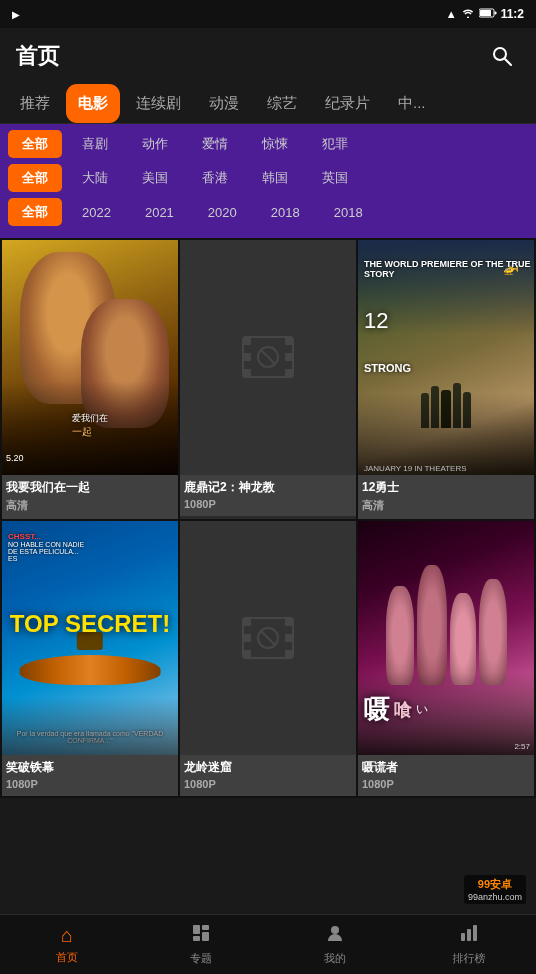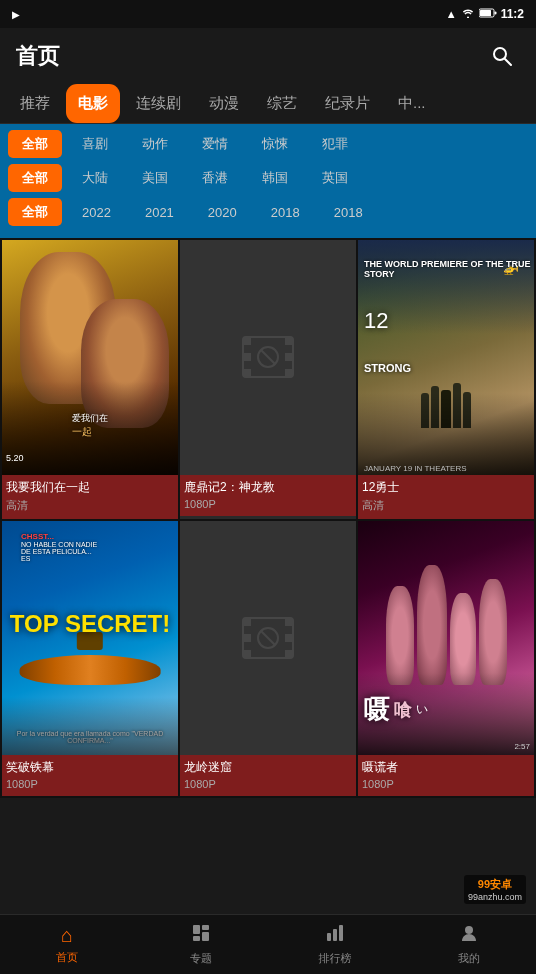--- a/index.html
+++ b/index.html
@@ -71,21 +71,21 @@
     }
     .nav-tab.active {
       color: #fff;
       background: #f60;
       border-radius: 11px;
       font-weight: bold;
     }
 
     
     .filter-section {
-      background: #0369a1;
+      background: #4c1d95;
       padding: 6px 8px;
     }
     .filter-row {
       display: flex;
       align-items: center;
       gap: 6px;
       margin-bottom: 6px;
       overflow-x: auto;
       scrollbar-width: none;
     }
@@ -127,21 +127,22 @@
       overflow: hidden;
       display: flex;
       align-items: center;
       justify-content: center;
     }
     .movie-poster.placeholder {
       background: #333;
     }
     .movie-info {
       padding: 4px 4px 6px;
-      background: #7f1d1d;
+      background: #404040;
+      font-weight: bold;
     }
     .movie-title {
       font-size: 12px;
       color: #fff;
       white-space: nowrap;
       overflow: hidden;
       text-overflow: ellipsis;
     }
     .movie-quality {
       font-size: 11px;
@@ -377,21 +378,21 @@
       </div>
     </div>
 
     <div class="movie-card">
       <div class="movie-poster topsecret-poster">
         <div style="position:absolute;inset:0;background:linear-gradient(160deg,#004a90 0%,#0060b0 30%,#0090d0 60%,#50b0e0 80%,#90d0f0 100%);"></div>
 
         <div style="position:absolute;bottom:30%;left:50%;transform:translateX(-50%);width:80%;height:30px;background:linear-gradient(to right,#804000,#c06000,#e08020,#c06000,#804000);border-radius:50% 50% 40% 40%;"></div>
         <div style="position:absolute;bottom:45%;left:50%;transform:translateX(-50%);width:15%;height:18px;background:#604000;border-radius:3px;"></div>
 
-        <div style="position:absolute;top:5%;left:19px;right:6px;">
+        <div style="position:absolute;top:5%;left:6px;right:6px;">
           <div style="color:#ff4040;font-size:8px;font-weight:bold;text-shadow:0 0 3px #000;">CHSST...</div>
           <div style="color:#fff;font-size:7px;text-shadow:0 0 3px #000;">NO HABLE CON NADIE<br>DE ESTA PELICULA...<br>ES</div>
         </div>
         <div style="position:absolute;top:38%;left:50%;transform:translateX(-50%);color:#ffe000;font-size:24px;font-weight:900;text-shadow:0 0 8px #000;white-space:nowrap;text-align:center;">TOP SECRET!</div>
         <div style="position:absolute;bottom:5%;left:6px;right:6px;color:#fff;font-size:7px;text-shadow:0 0 3px #000;text-align:center;">Por la verdad que era llamada como "VERDAD CONFIRMA..."</div>
         <div style="position:absolute;bottom:0;left:0;right:0;height:25%;background:linear-gradient(to top,rgba(0,0,0,0.6) 0%,transparent 100%);"></div>
       </div>
       <div class="movie-info">
         <div class="movie-title">笑破铁幕</div>
         <div class="movie-quality fhd">1080P</div>
@@ -466,29 +467,29 @@
         <rect x="11" y="2" width="7" height="5" rx="1"></rect>
         <rect x="11" y="9" width="7" height="9" rx="1"></rect>
         <rect x="2" y="13" width="7" height="5" rx="1"></rect>
       </svg>
     </span>
     <span class="bottom-nav-label">专题</span>
   </div>
   <div class="bottom-nav-item">
     <span class="bottom-nav-icon" style="color:#888;">
       <svg width="20" height="20" viewBox="0 0 20 20" fill="#888">
+        <circle cx="10" cy="7" r="4"></circle>
+        <path d="M3 18c0-3.866 3.134-7 7-7s7 3.134 7 7" fill="#888"></path>
+      </svg>
+    </span>
+    <span class="bottom-nav-label">我的</span>
+  </div>
+  <div class="bottom-nav-item">
+    <span class="bottom-nav-icon" style="color:#888;">
+      <svg width="20" height="20" viewBox="0 0 20 20" fill="#888">
         <rect x="2" y="10" width="4" height="8" rx="1"></rect>
         <rect x="8" y="6" width="4" height="12" rx="1"></rect>
         <rect x="14" y="2" width="4" height="16" rx="1"></rect>
       </svg>
     </span>
     <span class="bottom-nav-label">排行榜</span>
   </div>
-  <div class="bottom-nav-item">
-    <span class="bottom-nav-icon" style="color:#888;">
-      <svg width="20" height="20" viewBox="0 0 20 20" fill="#888">
-        <circle cx="10" cy="7" r="4"></circle>
-        <path d="M3 18c0-3.866 3.134-7 7-7s7 3.134 7 7" fill="#888"></path>
-      </svg>
-    </span>
-    <span class="bottom-nav-label">我的</span>
-  </div>
 </div>
 
 </body></html>

